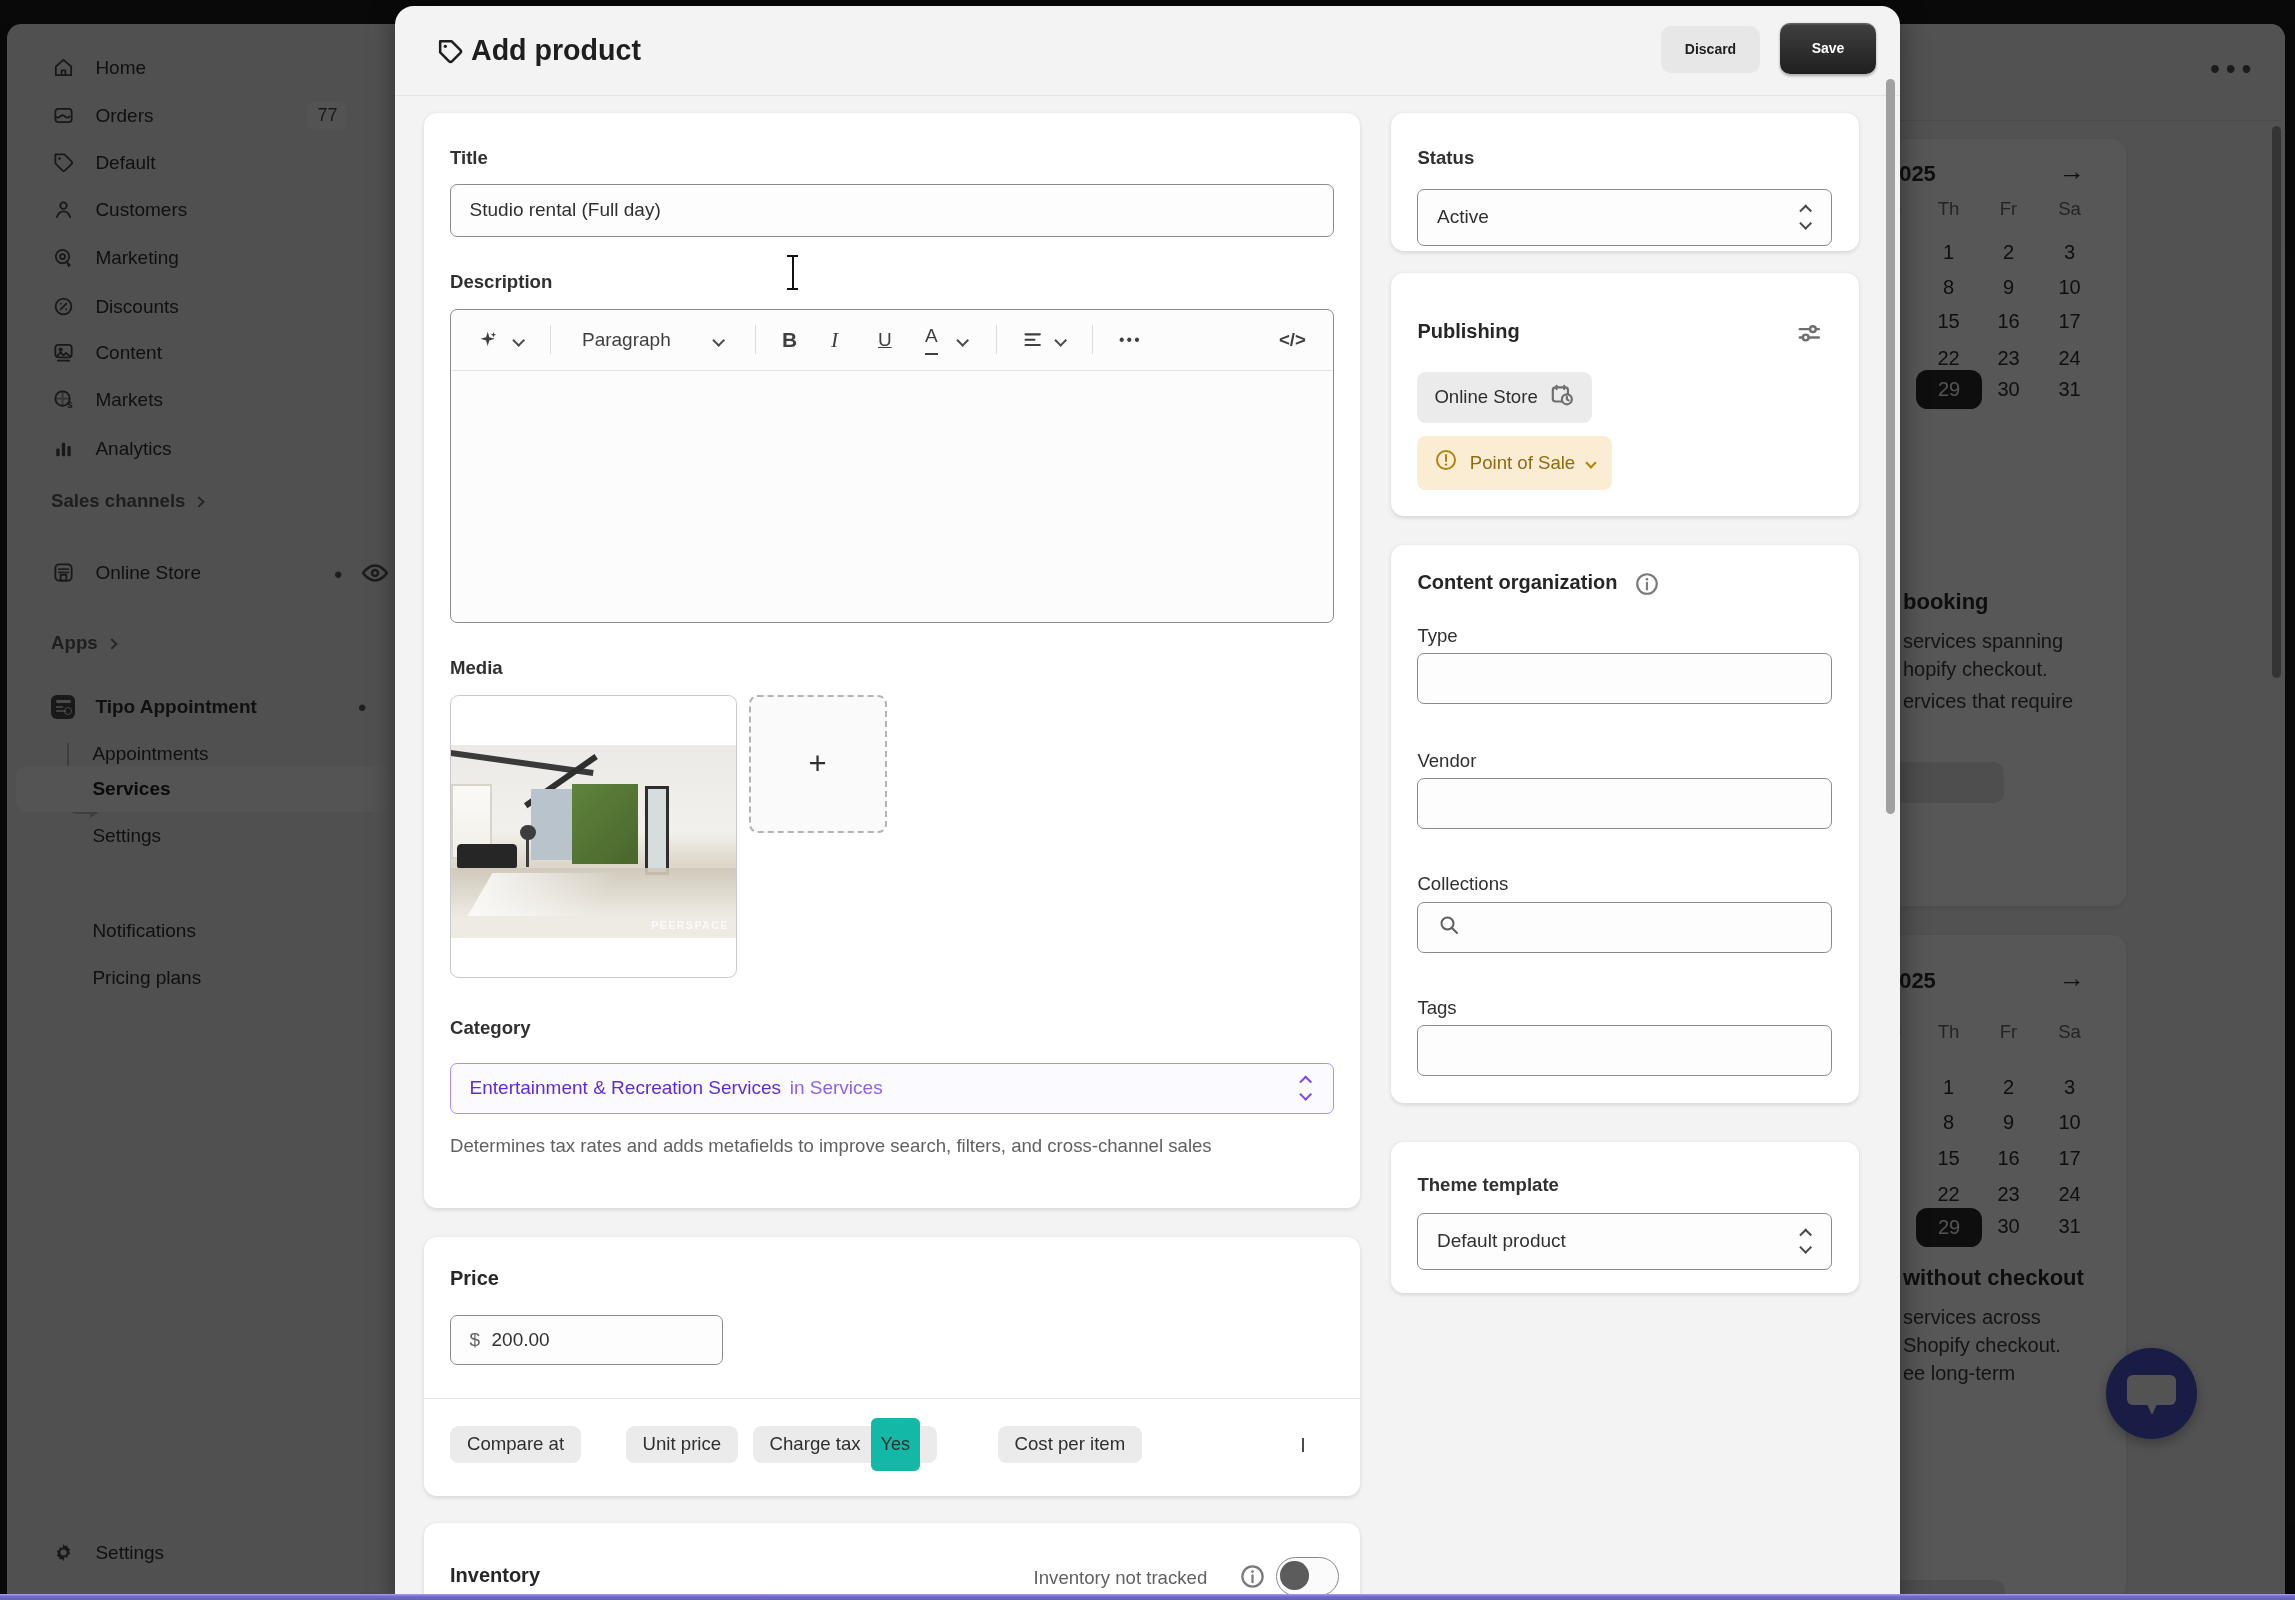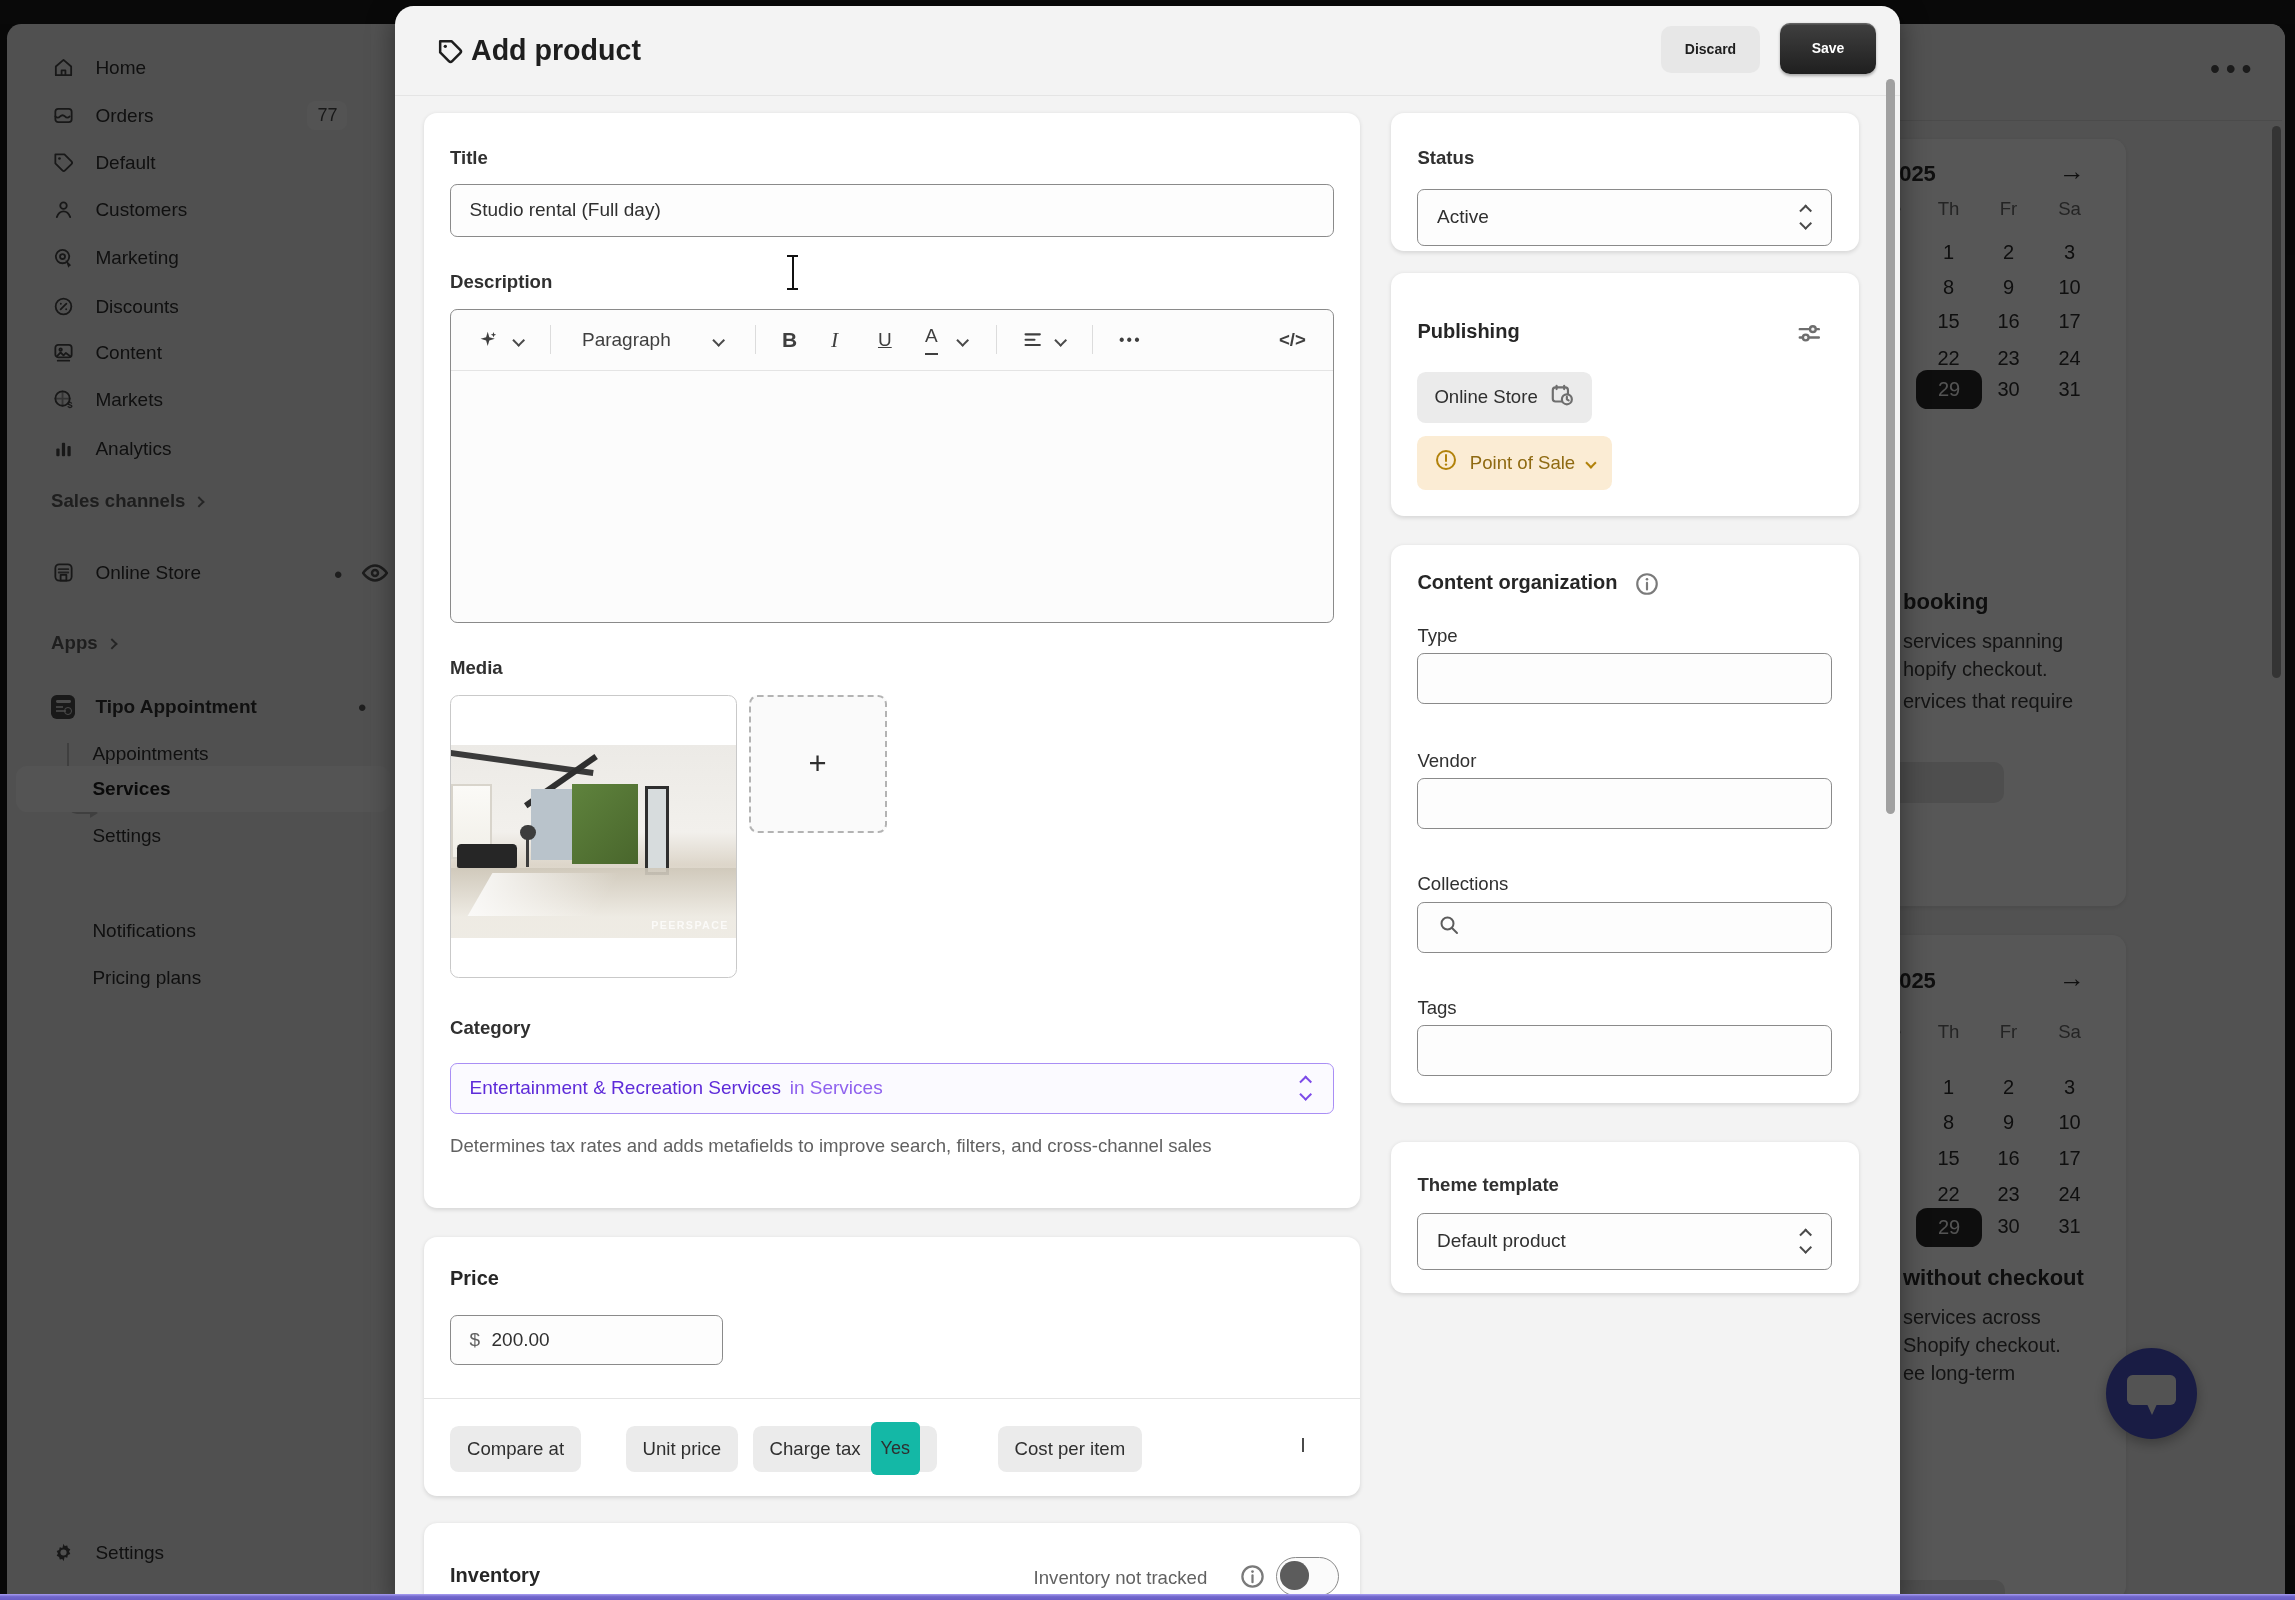--- a/index.html
+++ b/index.html
@@ -56,21 +56,21 @@
   .updown i.up { transform:rotate(-135deg); }
   .updown i.dn { transform:rotate(45deg); }
   .chev-d { width:9.3px; height:9.3px; border-right:2.1px solid #4a4a4a; border-bottom:2.1px solid #4a4a4a; transform:rotate(45deg); }
 
   
   .editor { position:absolute; background:#fcfcfc; border:1.4px solid #8a8a8a; border-radius:7.1px; }
   .tb { position:absolute; left:0; top:0; width:100%; height:61px; border-bottom:1.4px solid #e4e4e4; }
   .tb-i { position:absolute; top:0; height:61px; display:flex; align-items:center; color:#3f3f3f; font-size:19px; }
   .tb-sep { position:absolute; top:15.7px; width:1.4px; height:29px; background:#dcdcdc; }
 
-  .chip { position:absolute; height:46px; background:#ebebeb; border-radius:8.6px; display:flex; align-items:center; padding:0 17px; font-size:18.6px; color:#2f2f2f; gap:10px; }
+  .chip { position:absolute; height:37px; background:#ebebeb; border-radius:8.6px; display:flex; align-items:center; padding:0 17px; font-size:18.6px; color:#2f2f2f; gap:10px; }
   .chip .inner { background:#14b8a6; border-radius:5.7px; padding:16px 10px; font-size:18px; }
 
   .pill { position:absolute; display:flex; align-items:center; gap:11.4px; border-radius:8.6px; font-size:18.6px; padding:0 17px; }
 
   .toggle { position:absolute; width:63px; height:39px; border:1.4px solid #8a8a8a; border-radius:20px; background:#fbfbfb; }
   .toggle .knob { position:absolute; left:3.6px; top:3.6px; width:28.6px; height:28.6px; border-radius:50%; background:#5c5c5c; }
 
   .scrollbar { position:absolute; border-radius:5px; }
 
   .purple-bar { left:0; top:1594px; width:2295px; height:6.4px; background:linear-gradient(180deg,#a89df1,#7066cb 45%,#695dc5); z-index:30; }

